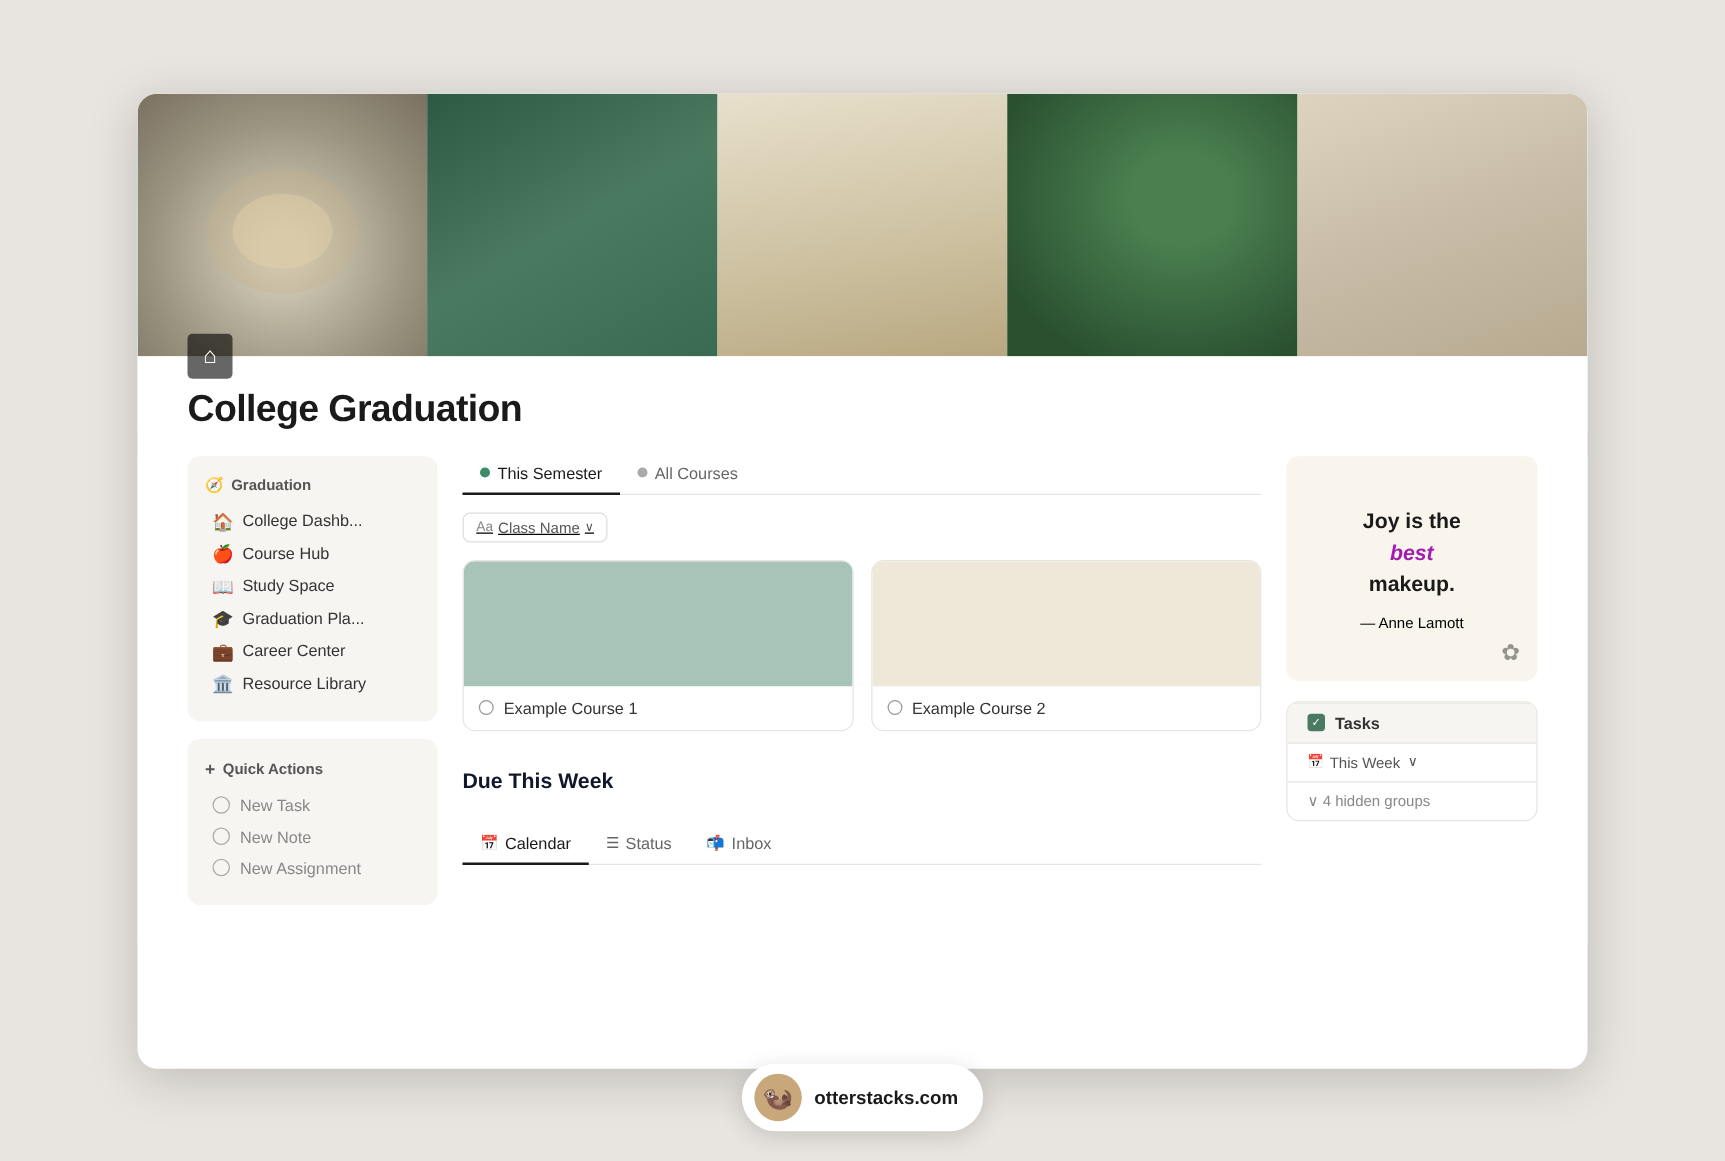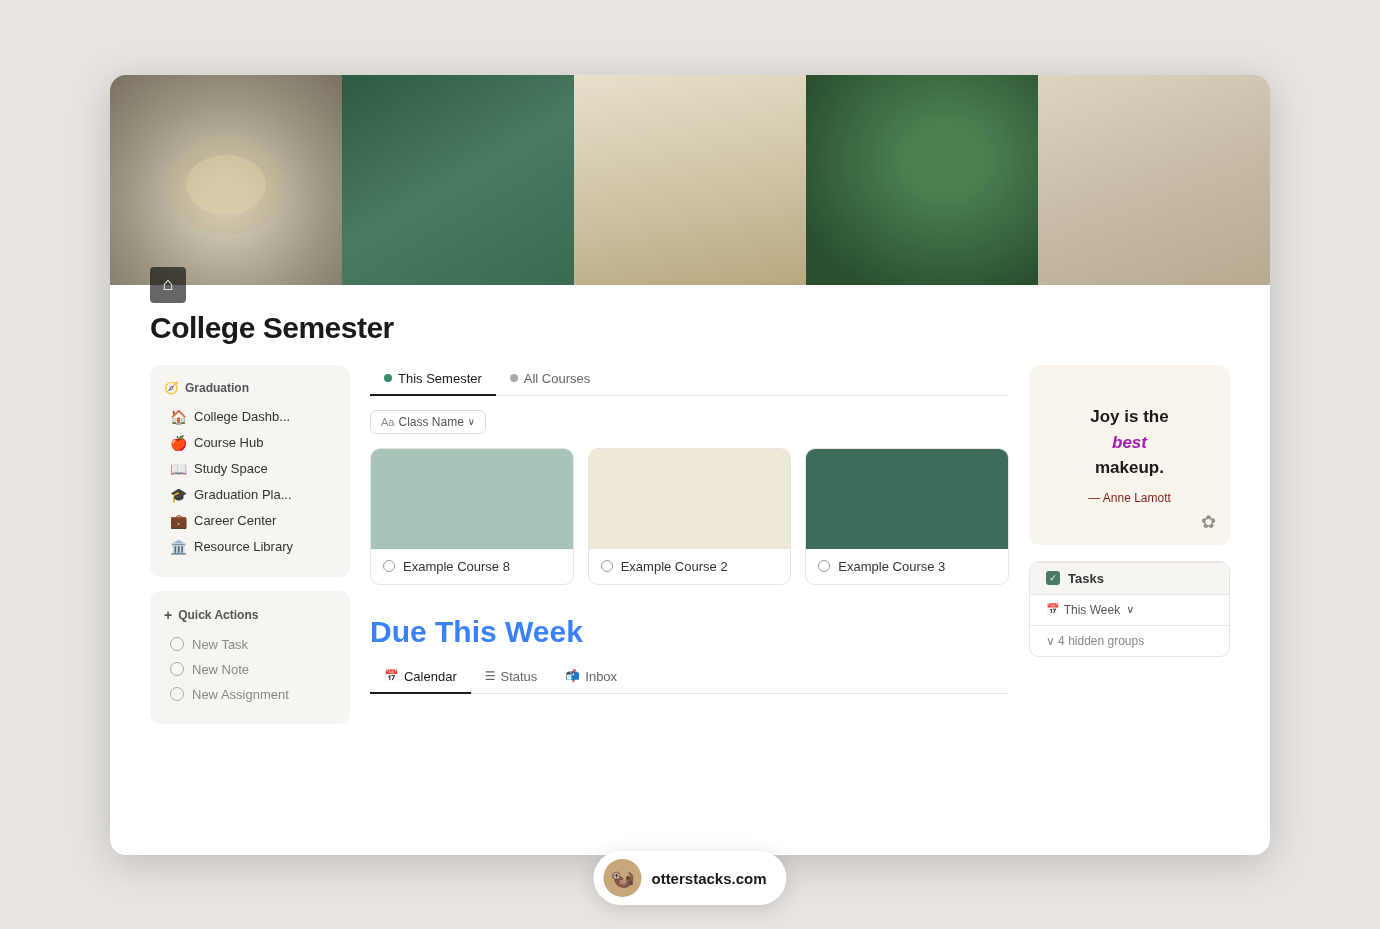--- a/index.html
+++ b/index.html
@@ -197,20 +197,21 @@
       width: 8px; height: 8px;
       border-radius: 50%;
       background: #aaa;
     }
 
     .filter-bar {
       display: flex;
       align-items: center;
       gap: 8px;
       margin-bottom: 14px;
+      text-decoration: underline;
     }
     .filter-btn {
       display: flex;
       align-items: center;
       gap: 4px;
       padding: 4px 10px;
       border: 1px solid #ddd;
       border-radius: 6px;
       font-size: 12px;
       color: #555;
@@ -248,24 +249,24 @@
     }
     .course-circle {
       width: 12px; height: 12px;
       border-radius: 50%;
       border: 1.5px solid #999;
       flex-shrink: 0;
     }
 
     
     .due-section-title {
-      font-size: 30px;
+      font-size: 17px;
       font-weight: 700;
-      color: #3b82f6;
-      margin-bottom: 14px;
+      color: #0f172a;
+      margin-bottom: 26px;
     }
     .due-tab-bar {
       display: flex;
       gap: 0;
       border-bottom: 1px solid #e8e5e0;
     }
     .due-tab {
       display: flex;
       align-items: center;
       gap: 5px;
@@ -304,21 +305,21 @@
       font-size: 17px;
       font-weight: 600;
       color: #1a1a1a;
       line-height: 1.5;
       font-style: normal;
       margin-bottom: 10px;
     }
     .quote-text em { font-style: italic; color: #a21caf; font-weight: 700; }
     .quote-attribution {
       font-size: 12px;
-      color: #7f1d1d;
+      color: #000000;
     }
     .quote-decoration {
       position: absolute;
       bottom: 12px;
       right: 14px;
       font-size: 18px;
       opacity: 0.4;
     }
 
     .task-list-section {
@@ -409,21 +410,21 @@
     <div class="cover-img cover-img-2" style="background-color:#3a6b52; background-image: linear-gradient(150deg, #2d5a42 0%, #4a7a60 50%, #3a6b52 100%);"></div>
     <div class="cover-img cover-img-3" style="background-color:#d8d0bc; background-image: linear-gradient(170deg, #e8e0cc 0%, #ccc0a0 60%, #b8a880 100%);"></div>
     <div class="cover-img cover-img-4" style="background-color:#3a6b42; background-image: radial-gradient(ellipse at 60% 40%, #4a8050 20%, #2a5030 80%);"></div>
     <div class="cover-img cover-img-5" style="background-color:#d0c8b8; background-image: linear-gradient(160deg, #ddd4c0 0%, #c8bca8 50%, #b8aa90 100%);"></div>
   </div>
 
   <div class="page-header">
     <div class="home-icon-wrap">
       <div class="home-icon">⌂</div>
     </div>
-    <div class="page-title">College Semester</div>
+    <div class="page-title">College Graduation</div>
   </div>
 
   <div class="main-layout">
 
     <div class="sidebar">
       <div class="sidebar-section">
         <div class="sidebar-section-title">
           <span>🧭</span>
           <span>Graduation</span>
         </div>
@@ -495,37 +496,30 @@
             <span>Class Name</span>
             <span style="font-size:10px;">∨</span>
           </button>
         </div>
 
         <div class="course-cards">
           <div class="course-card">
             <div class="course-card-img course-card-img-1" style="background: #a8c4b8;"></div>
             <div class="course-card-footer">
               <span class="course-circle"></span>
-              <span>Example Course 8</span>
+              <span>Example Course 1</span>
             </div>
           </div>
           <div class="course-card">
             <div class="course-card-img course-card-img-2" style="background: #ede8d8;"></div>
             <div class="course-card-footer">
               <span class="course-circle"></span>
               <span>Example Course 2</span>
             </div>
           </div>
-          <div class="course-card">
-            <div class="course-card-img course-card-img-3" style="background: #3d6b5a;"></div>
-            <div class="course-card-footer">
-              <span class="course-circle"></span>
-              <span>Example Course 3</span>
-            </div>
-          </div>
         </div>
       </div>
 
       <div class="section">
         <div class="due-section-title">Due This Week</div>
 
         <div class="due-tab-bar">
           <div class="due-tab active">
             <span class="due-tab-icon">📅</span>
             <span>Calendar</span>

